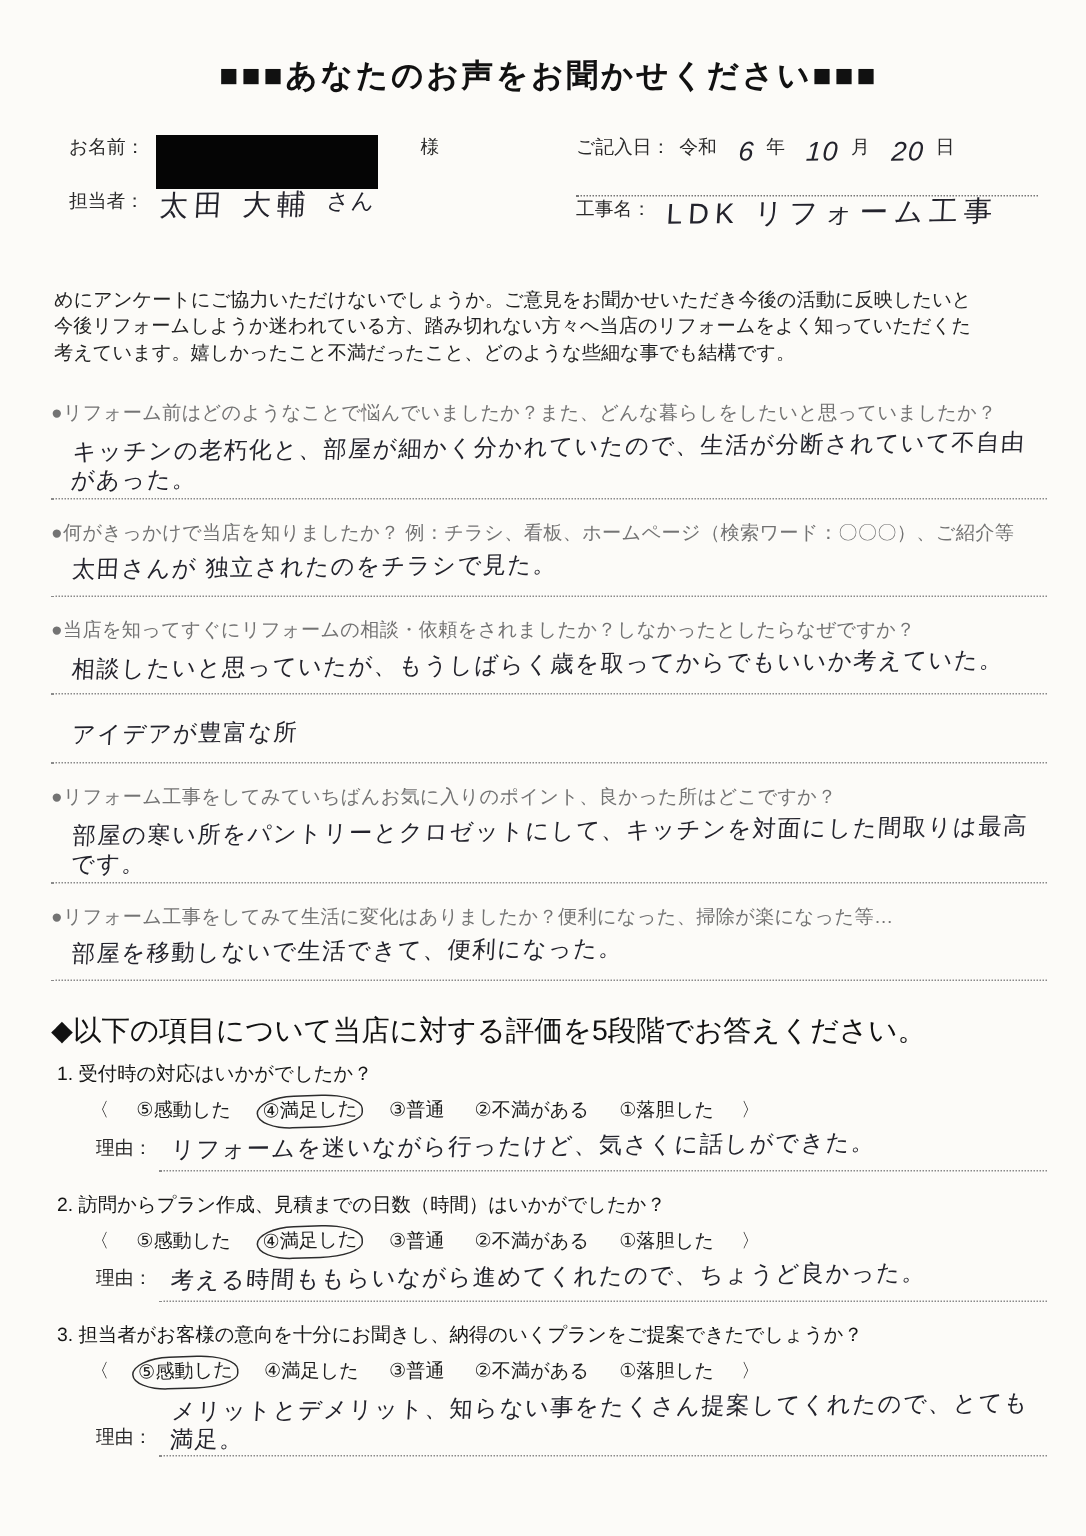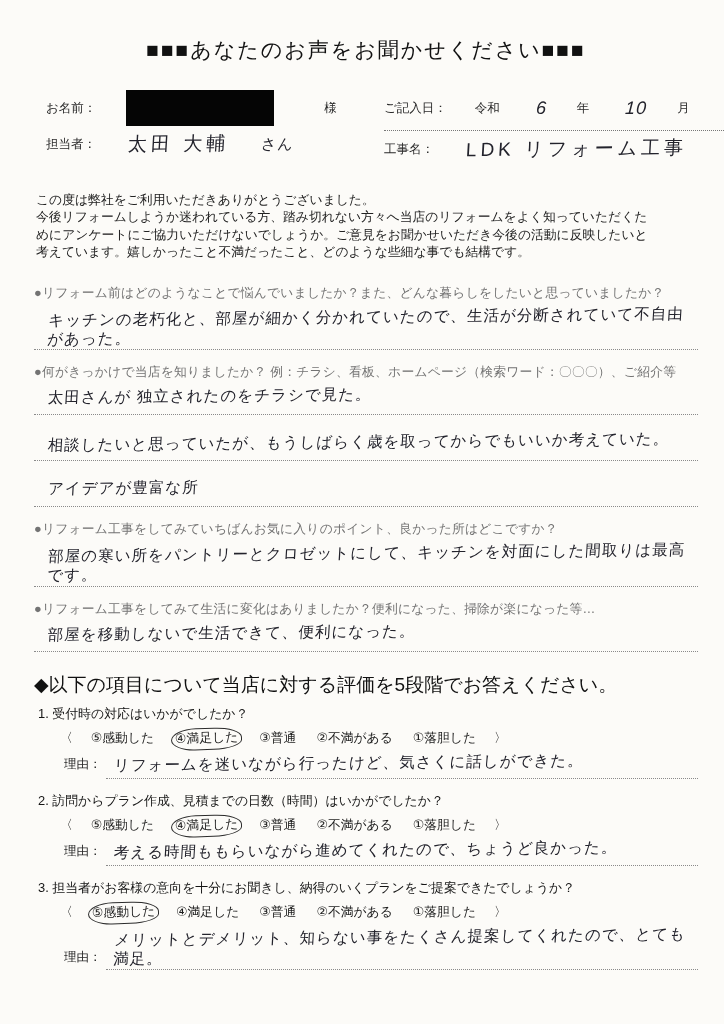--- a/index.html
+++ b/index.html
@@ -14,29 +14,29 @@
     font-family:"Liberation Sans","DejaVu Sans",sans-serif;
     box-sizing:border-box;
     padding:36px 26px 18px 34px;
     overflow:hidden;
   }
   
   .title{
     margin:0 0 26px 0;
     text-align:center;
     font-size:21px;
-    font-weight:normal;
+    font-weight:bold;
     letter-spacing:2px;
     color:#111;
   }
   
   .header-fields{display:flex;gap:28px;margin:0 6px 24px 12px;}
   .col-left{width:310px;flex:none;}
   .col-right{flex:1;}
-  .field-row{display:flex;align-items:center;min-height:36px;gap:22px;}
+  .field-row{display:flex;min-height:36px;}
   .label{font-size:12.5px;color:#2a2a2a;white-space:nowrap;}
   .redacted{
     display:inline-block;width:148px;height:34px;
     background:#050505;margin:0 28px 0 8px;flex:none;
     border-top:2px solid #050505;
   }
   .date-row{border-bottom:1px dotted #777;padding-bottom:4px;}
   .date-row .label{margin-right:6px;}
   
   .hw{
@@ -110,42 +110,42 @@
         <span class="label">日</span>
       </div>
       <div class="field-row">
         <span class="label">工事名：</span>
         <span class="hw hw-lg">LDK リフォーム工事</span>
       </div>
     </div>
   </div>
 
   <div class="intro" id="intro">
-      <div>この度は弊社をご利用いただきありがとうございました。</div>
+      <div>めにアンケートにご協力いただけないでしょうか。ご意見をお聞かせいただき今後の活動に反映したいと</div>
       <div>今後リフォームしようか迷われている方、踏み切れない方々へ当店のリフォームをよく知っていただくた</div>
-      <div>めにアンケートにご協力いただけないでしょうか。ご意見をお聞かせいただき今後の活動に反映したいと</div>
       <div>考えています。嬉しかったこと不満だったこと、どのような些細な事でも結構です。</div>
     </div>
 
   <div id="questions">
   <div class="qa">
     <div class="question">●リフォーム前はどのようなことで悩んでいましたか？また、どんな暮らしをしたいと思っていましたか？</div>
     <div class="answer-line">
       <span class="hw answer">キッチンの老朽化と、部屋が細かく分かれていたので、生活が分断されていて不自由があった。</span>
     </div>
   </div>
 
   <div class="qa">
     <div class="question">●何がきっかけで当店を知りましたか？ 例：チラシ、看板、ホームページ（検索ワード：〇〇〇）、ご紹介等</div>
     <div class="answer-line">
       <span class="hw answer">太田さんが 独立されたのをチラシで見た。</span>
     </div>
   </div>
 
   <div class="qa">
+    <div class="question">●当店を知ってすぐにリフォームの相談・依頼をされましたか？しなかったとしたらなぜですか？</div>
     <div class="answer-line">
       <span class="hw answer">相談したいと思っていたが、もうしばらく歳を取ってからでもいいか考えていた。</span>
     </div>
   </div>
 
   <div class="qa">
     <div class="answer-line">
       <span class="hw answer">アイデアが豊富な所</span>
     </div>
   </div>

